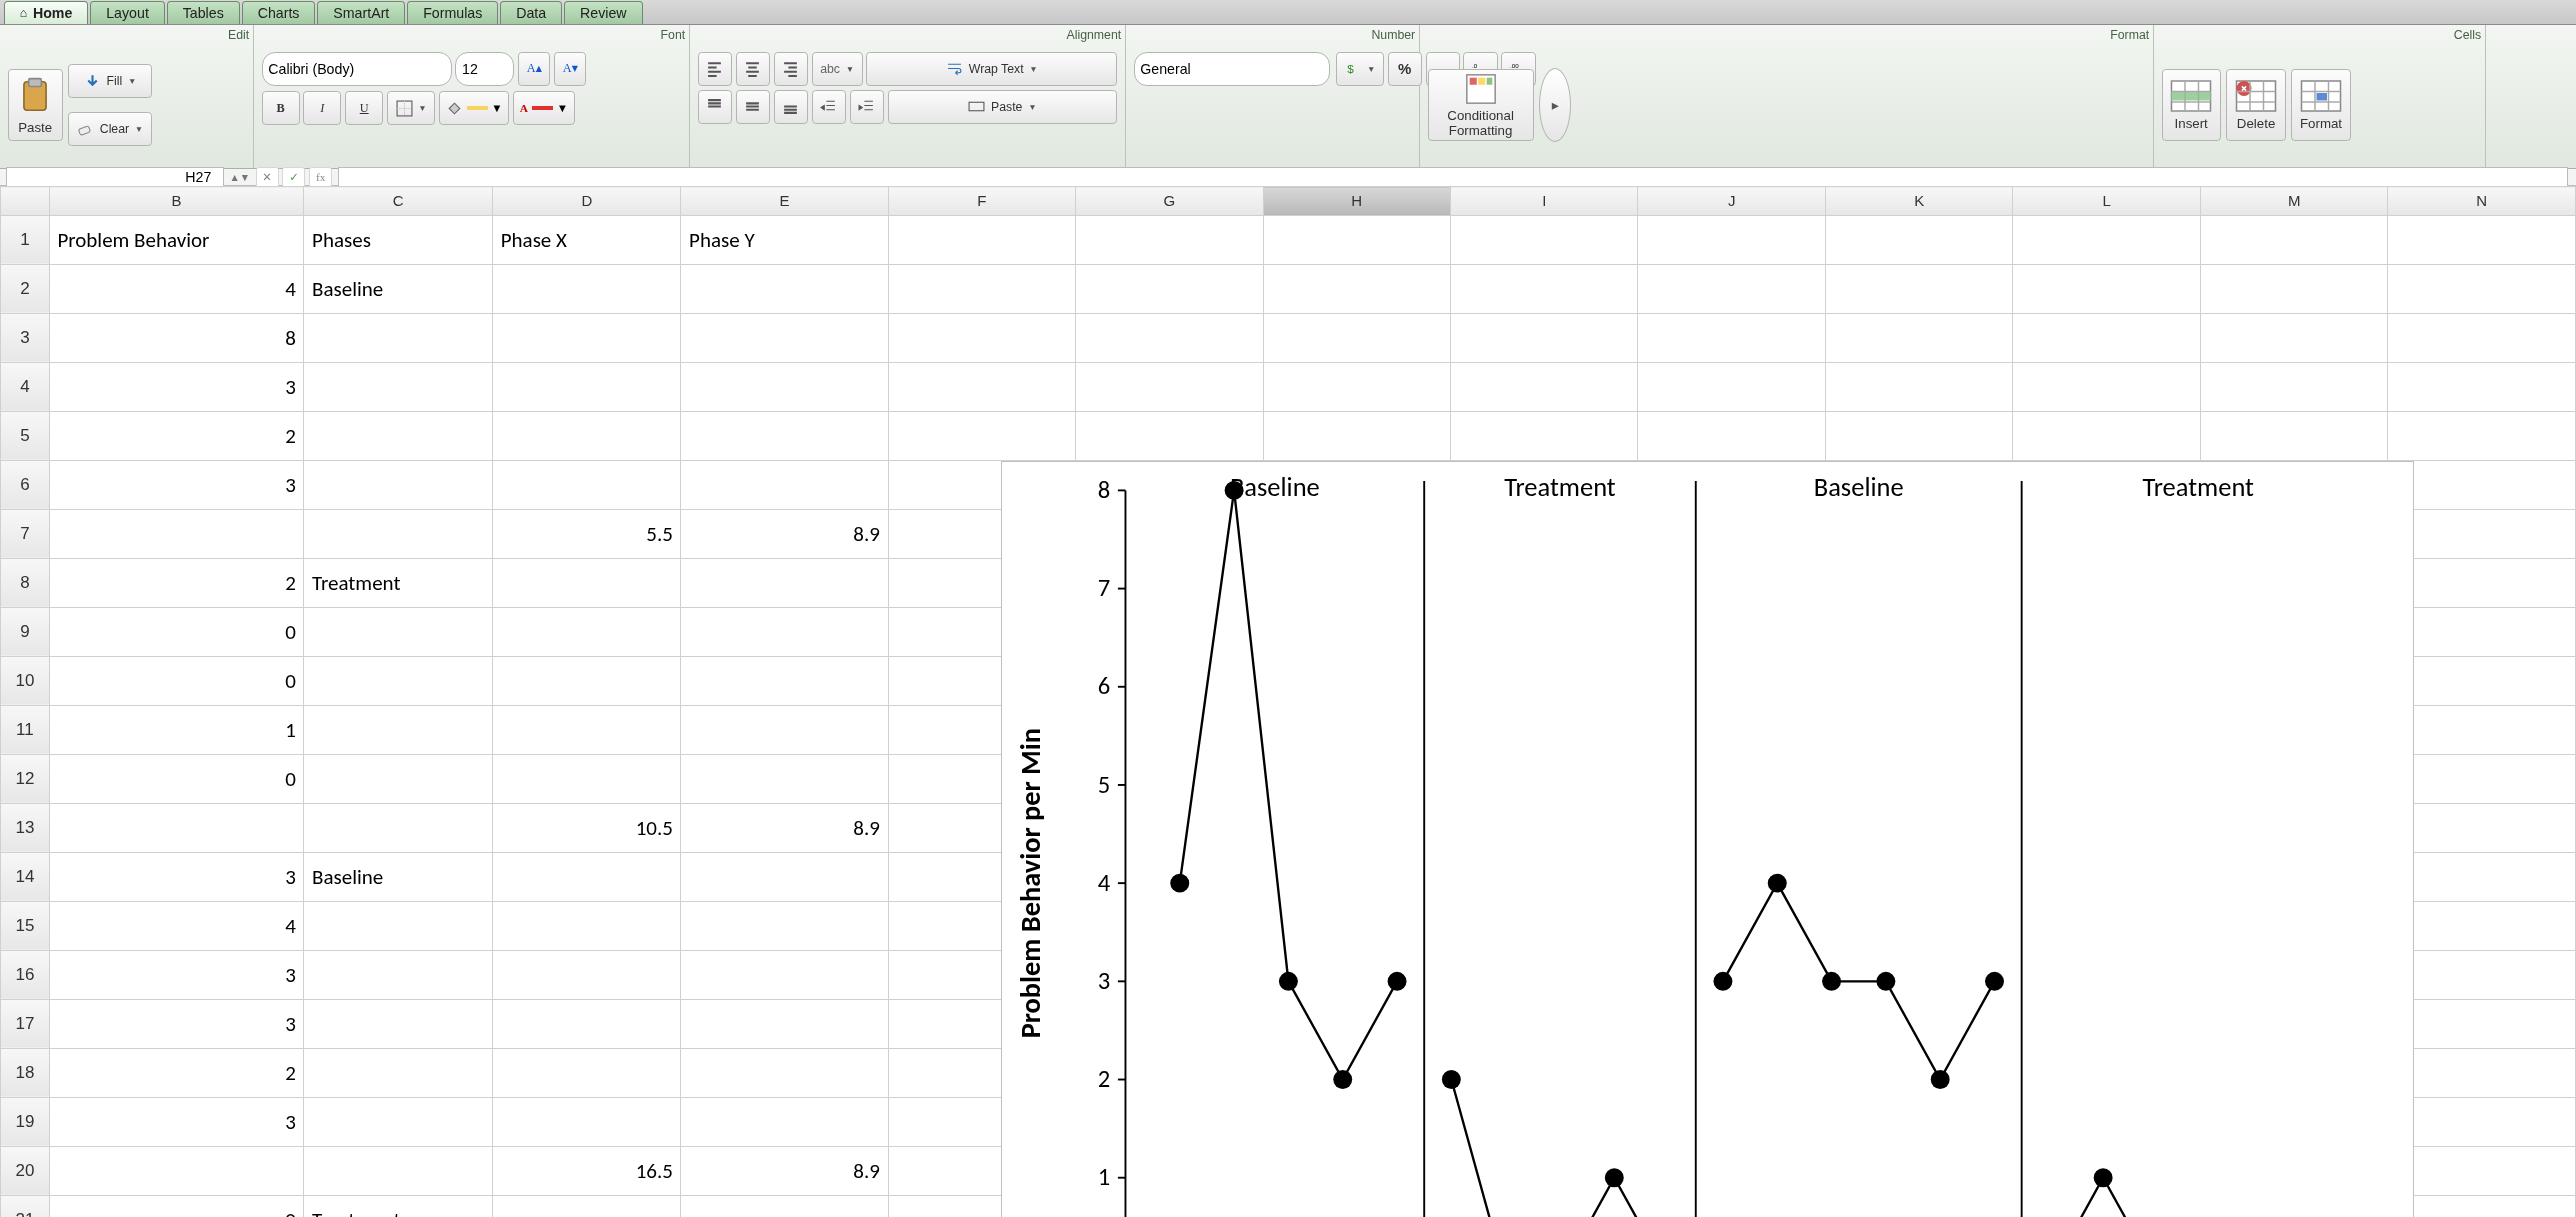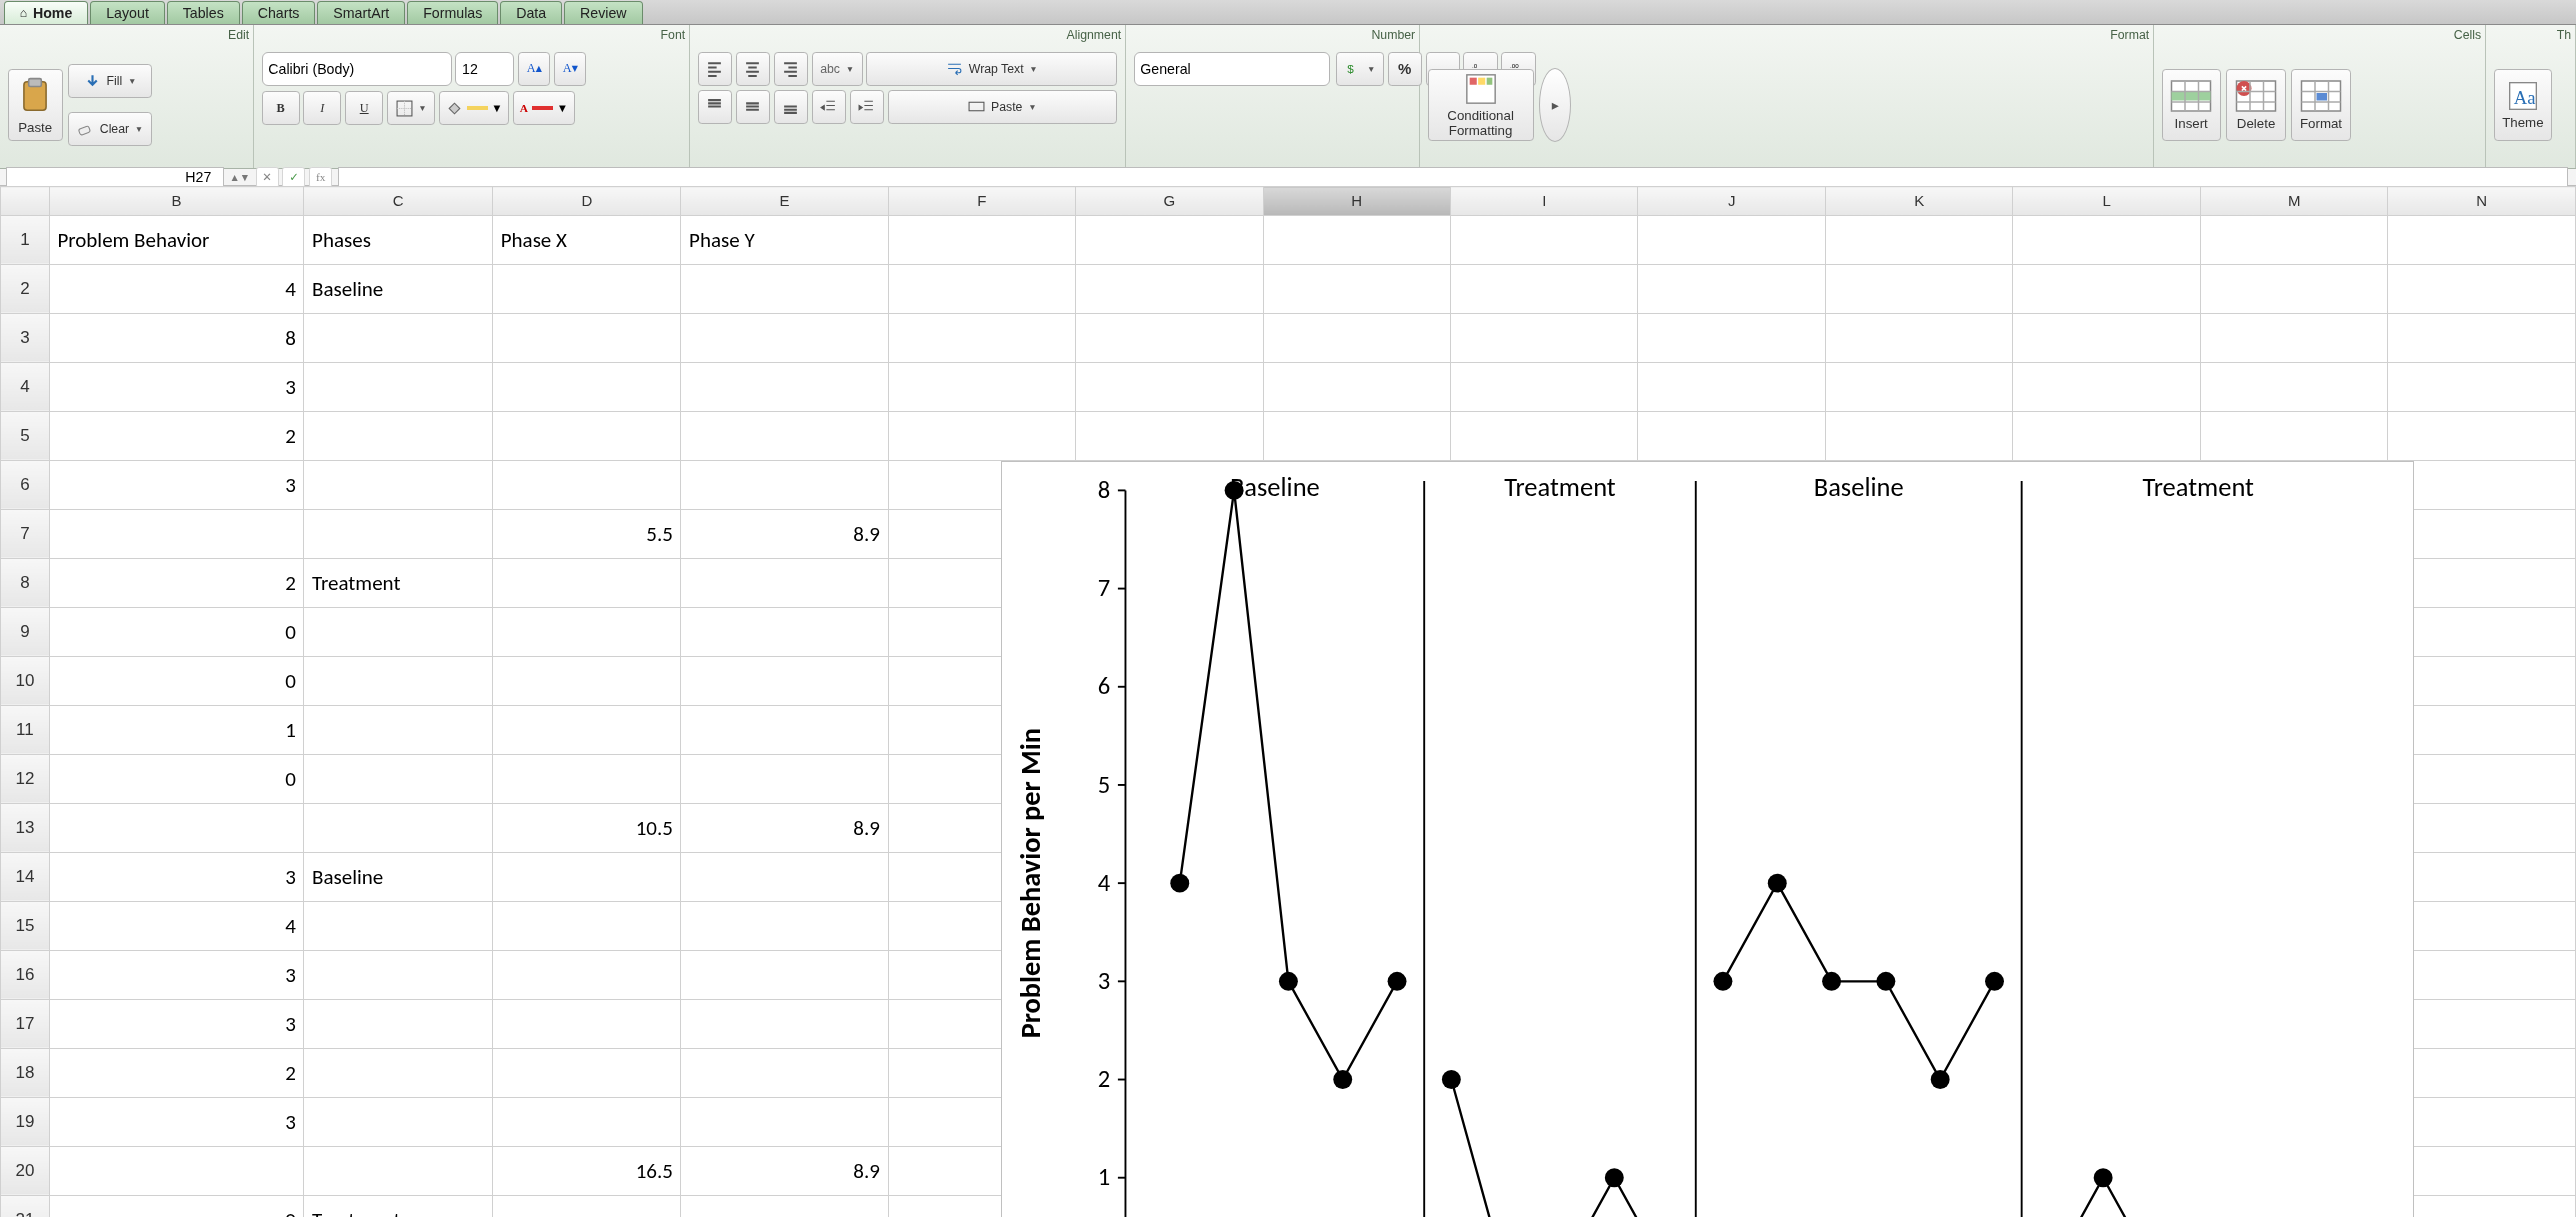--- a/index.html
+++ b/index.html
@@ -13,21 +13,21 @@
   
   .ribbon{display:flex;height:144px;background:linear-gradient(#f3f6f2,#e0e8df);border-bottom:0.9px solid #a8b3a7}
   .group{display:flex;flex-direction:column;border-right:0.9px solid #b9c3b8;padding:1.9px 3.8px 0}
   .group-title{font-size:12.3px;color:#476247;text-align:right;height:21px;line-height:17px}
   .group-body{flex:1;display:flex;align-items:center;gap:5.7px;padding:3.8px 3.8px 9.5px}
   .btn{display:inline-flex;align-items:center;justify-content:center;height:34px;min-width:34px;background:linear-gradient(#fcfcfc,#e6e6e6);border:0.9px solid #b4b4b4;border-radius:3.8px;padding:0 7.6px;font-size:12.3px;color:#333;cursor:default;gap:5.7px}
   .btn.big{height:72px;flex-direction:column;min-width:53px;gap:3.8px;font-size:13.3px}
   .btn .caret{font-size:8.5px;color:#555}
   .stackv{display:flex;flex-direction:column;gap:14px}
   .stackh{display:flex;gap:3.8px}
-  select,input[type=text].ribbon-input{height:34px;border:0.9px solid #b4b4b4;border-radius:6px;font-size:14.2px;padding:0 5.7px;background:#fff}
+  select,input[type=text].ribbon-input{height:34px;border:0.9px solid #b4b4b4;border-radius:13px;font-size:14.2px;padding:0 5.7px;background:#fff}
   .fontname{width:190px}
   .fontsize{width:59px}
   .numfmt{width:262px}
   .icon{display:inline-block;width:17px;height:17px}
   .swatch{display:flex;align-items:center;gap:3.8px;border:0.9px solid #b4b4b4;border-radius:3.8px;height:34px;padding:0 5.7px;background:linear-gradient(#fcfcfc,#e6e6e6);min-width:46px}
   .swatch .bar{display:inline-block;width:21px;height:3.8px}
   
   .gallery{display:grid;grid-template-columns:repeat(3,152px);grid-auto-rows:34px;gap:5.7px;padding-right:9.5px}
   .gcell{display:flex;align-items:center;font-size:14.2px;padding:0 9.5px;border:0.9px solid #ccc;background:#fff;border-radius:1.9px}
   .gcell.normal{border:1.9px solid #4fbf4f}
@@ -290,32 +290,20 @@
           <svg style="width:42px;height:34px" viewBox="0 0 28 22">
               <rect x="1" y="1" width="26" height="20" fill="#fff" stroke="#888"></rect>
               <path d="M1 8h26M1 15h26M10 1v20M19 1v20" stroke="#aaa"></path>
               <rect x="11" y="9" width="7" height="5" fill="#5b8bd4"></rect>
             </svg>
           <span>Format</span>
         </div>
       </div>
     </div>
 
-    <div class="group" style="flex:1">
-      <div class="group-title">Th</div>
-      <div class="group-body">
-        <div class="btn big">
-          <svg style="width:32px;height:32px;font-size:14px" viewBox="0 0 24 24">
-              <rect x="2" y="2" width="20" height="20" fill="#fff" stroke="#888"></rect>
-              <text x="5" y="18" font-size="14" font-family="serif" fill="#2a6fb5">Aa</text>
-            </svg>
-          <span>Theme</span>
-        </div>
-      </div>
-    </div>
 
   </div>
 
   <div class="fxbar">
     <div class="namebox">H27</div>
     <span style="font-size:10.4px;color:#777">▲▼</span>
     <div class="fxbtns">
       <div class="fxbtn">✕</div>
       <div class="fxbtn" style="color:#4a9a4a">✓</div>
       <div class="fxbtn" style="font-family:serif">fx</div>

